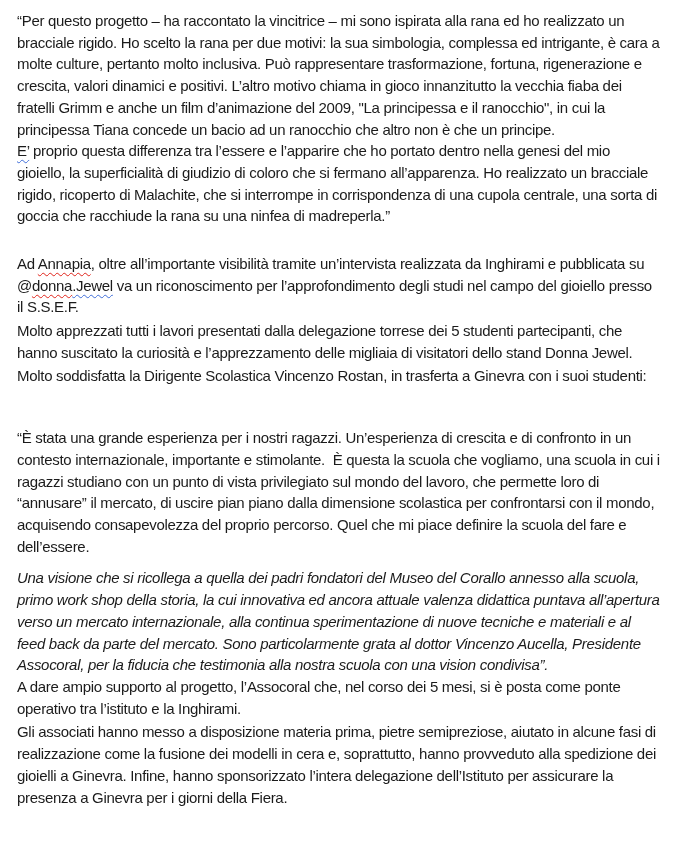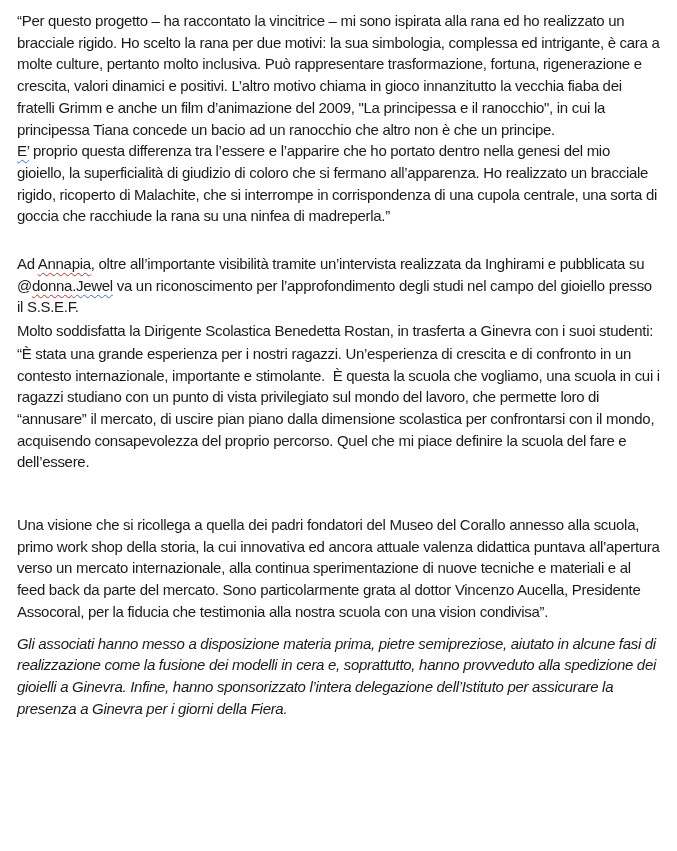--- a/index.html
+++ b/index.html
@@ -53,17 +53,19 @@
     text-decoration-skip-ink: none;
   }
 </style>
 </head>
 <body>
 
 <div id="doc">
     <p><span>“Per questo progetto – ha raccontato la vincitrice – mi sono ispirata alla rana ed ho realizzato un bracciale rigido. Ho scelto la rana per due motivi: la sua simbologia, complessa ed intrigante, è cara a molte culture, pertanto molto inclusiva. Può rappresentare trasformazione, fortuna, rigenerazione e crescita, valori dinamici e positivi. L’altro motivo chiama in gioco innanzitutto la vecchia fiaba dei fratelli Grimm e anche un film d’animazione del 2009, "La principessa e il ranocchio", in cui la principessa Tiana concede un bacio ad un ranocchio che altro non è che un principe.</span></p>
     <p><span class="squiggle-blue" style="text-decoration-color: rgb(63, 109, 216);">E’</span><span> proprio questa differenza tra l’essere e l’apparire che ho portato dentro nella genesi del mio gioiello, la superficialità di giudizio di coloro che si fermano all’apparenza. Ho realizzato un bracciale rigido, ricoperto di Malachite, che si interrompe in corrispondenza di una cupola centrale, una sorta di goccia che racchiude la rana su una ninfea di madreperla.”</span></p>
     <p><span>Ad </span><span class="squiggle-red" style="text-decoration-color: rgb(224, 36, 27);">Annapia</span><span>, oltre all’importante visibilità tramite un’intervista realizzata da Inghirami e pubblicata su @</span><span class="squiggle-red" style="text-decoration-color: rgb(224, 36, 27);">donna</span><span class="squiggle-blue" style="text-decoration-color: rgb(63, 109, 216);">.Jewel</span><span> va un riconoscimento per l’approfondimento degli studi nel campo del gioiello presso il S.S.E.F.</span></p>
-    <p><span>Molto soddisfatta la Dirigente Scolastica Benedetta Rostan, in trasferta a Ginevra con i suoi studenti:</span></p>
+    <p><span>Molto apprezzati tutti i lavori presentati dalla delegazione torrese dei 5 studenti partecipanti, che hanno suscitato la curiosità e l’apprezzamento delle migliaia di visitatori dello stand Donna Jewel.</span></p>
+    <p><span>Molto soddisfatta la Dirigente Scolastica Vincenzo Rostan, in trasferta a Ginevra con i suoi studenti:</span></p>
     <p><span>“È stata una grande esperienza per i nostri ragazzi. Un’esperienza di crescita e di confronto in un contesto internazionale, importante e stimolante.  È questa la scuola che vogliamo, una scuola in cui i ragazzi studiano con un punto di vista privilegiato sul mondo del lavoro, che permette loro di “annusare” il mercato, di uscire pian piano dalla dimensione scolastica per confrontarsi con il mondo, acquisendo consapevolezza del proprio percorso. Quel che mi piace definire la scuola del fare e dell’essere.</span></p>
     <p><span>Una visione che si ricollega a quella dei padri fondatori del Museo del Corallo annesso alla scuola, primo work shop della storia, la cui innovativa ed ancora attuale valenza didattica puntava all’apertura verso un mercato internazionale, alla continua sperimentazione di nuove tecniche e materiali e al feed back da parte del mercato. Sono particolarmente grata al dottor Vincenzo Aucella, Presidente Assocoral, per la fiducia che testimonia alla nostra scuola con una vision condivisa”.</span></p>
+    <p><span>A dare ampio supporto al progetto, l’Assocoral che, nel corso dei 5 mesi, si è posta come ponte operativo tra l’istituto e la Inghirami.</span></p>
     <p><span>Gli associati hanno messo a disposizione materia prima, pietre semipreziose, aiutato in alcune fasi di realizzazione come la fusione dei modelli in cera e, soprattutto, hanno provveduto alla spedizione dei gioielli a Ginevra. Infine, hanno sponsorizzato l’intera delegazione dell’Istituto per assicurare la presenza a Ginevra per i giorni della Fiera.</span></p>
   </div>
 
 </body></html>

